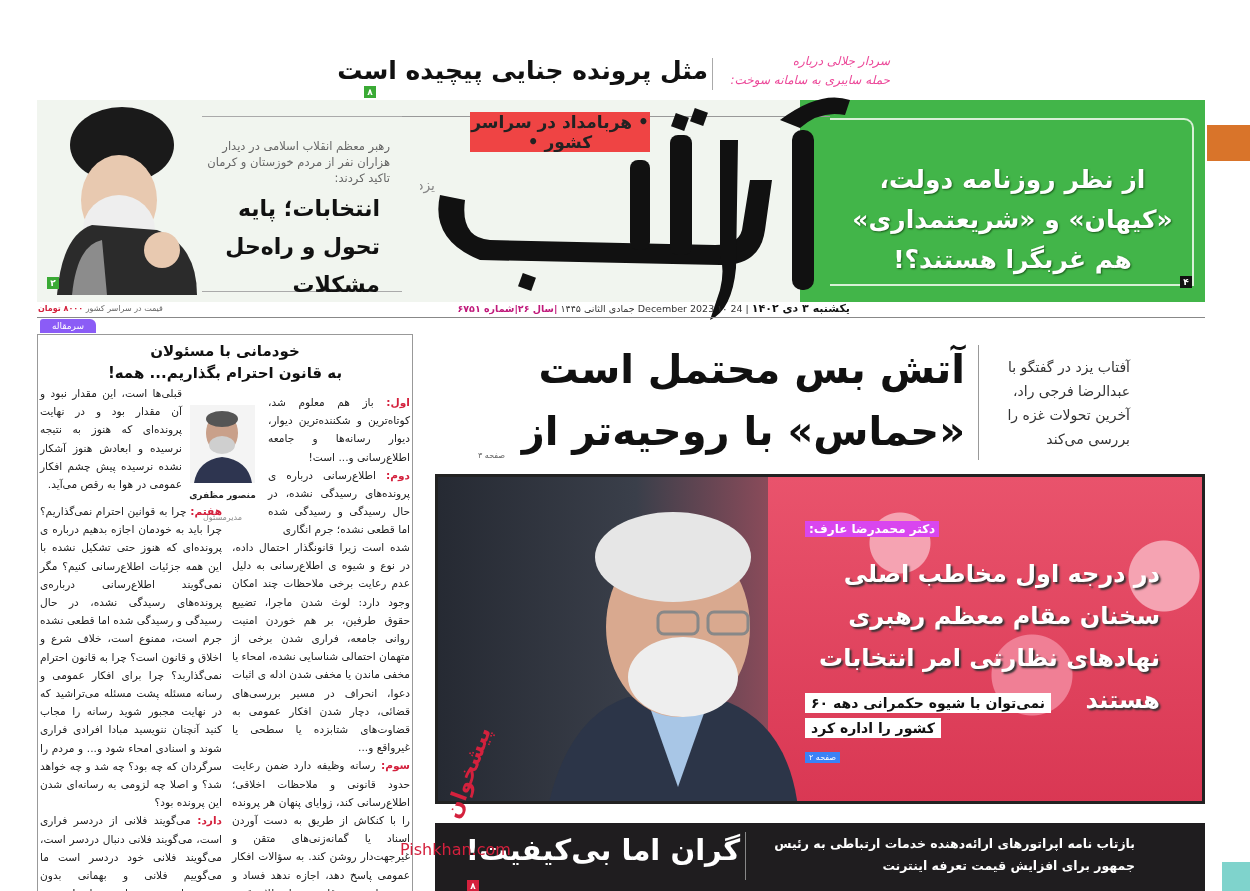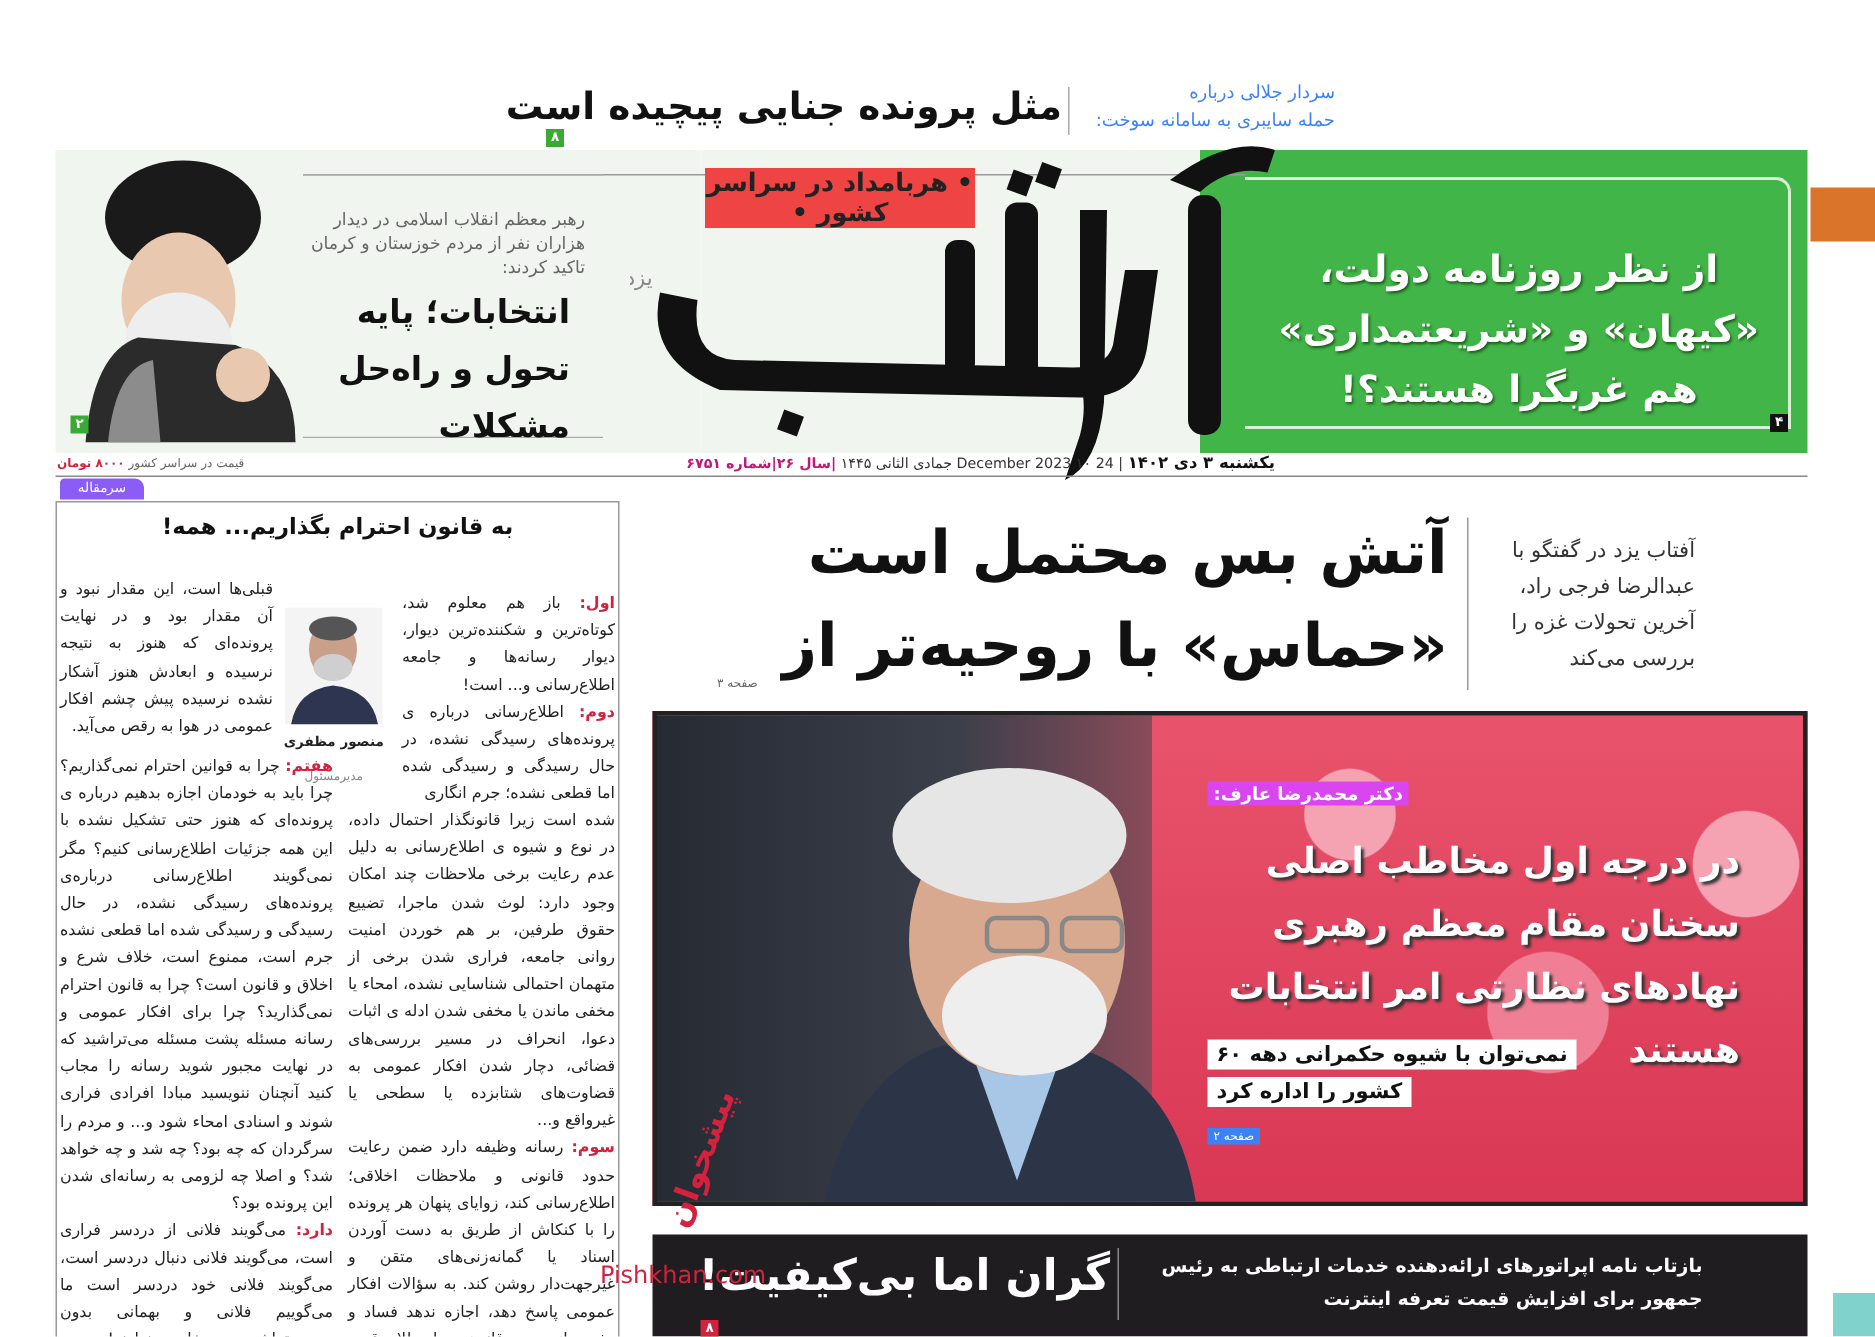--- a/index.html
+++ b/index.html
@@ -6,21 +6,21 @@
   body {
     width: 1250px; height: 891px; overflow: hidden;
     background: #ffffff;
     font-family: "DejaVu Sans", sans-serif;
     position: relative;
     direction: rtl;
   }
   .abs { position: absolute; }
 
   
-  .top-teaser-sub { left: 720px; top: 52px; width: 170px; font-size: 12px; line-height: 19px; color: #3b82f6; text-align: right; }
+  .top-teaser-sub { left: 720px; top: 52px; width: 170px; font-size: 12px; line-height: 19px; color: #ec4899; text-align: right; font-style: italic; }
   .top-teaser-div { left: 712px; top: 58px; width: 1px; height: 32px; background: #aaa; }
   .top-teaser-title { left: 372px; top: 56px; width: 336px; font-size: 25px; font-weight: bold; color: #111; text-align: left; white-space: nowrap; }
   .page-chip { background: #3aaa35; color: #fff; font-size: 9px; width: 12px; height: 12px; line-height: 12px; text-align: center; font-weight: bold; }
   .page-chip.dark { background: #111; }
   .page-chip.red { background: #d4213d; }
 
   
   .band-left { left: 37px; top: 100px; width: 430px; height: 202px; background: #f1f5ef; }
   .band-mid { left: 467px; top: 100px; width: 400px; height: 202px; background: #f1f5ef; }
   .band-green { left: 800px; top: 100px; width: 405px; height: 202px; background: #42b549; }
@@ -154,20 +154,21 @@
 </div>
 <div class="abs price">
   <span>قیمت در سراسر کشور</span>
   <span class="red">۸۰۰۰ تومان</span>
 </div>
 <div class="abs hline"></div>
 
 <div class="abs editorial-tag">سرمقاله</div>
 <div class="abs editorial-box"></div>
 <div class="abs editorial-title">
+  <div>خودمانی با مسئولان</div>
   <div>به قانون احترام بگذاریم... همه!</div>
 </div>
 
 <div class="abs author-photo">
   <svg viewBox="0 0 65 78" width="65" height="78">
     <rect width="65" height="78" fill="#f4f4f4"></rect>
     <ellipse cx="32" cy="28" rx="16" ry="20" fill="#c9a08a"></ellipse>
     <ellipse cx="32" cy="14" rx="16" ry="8" fill="#555"></ellipse>
     <ellipse cx="32" cy="40" rx="13" ry="9" fill="#cfcfcf"></ellipse>
     <path d="M4 78 Q8 55 32 52 Q58 55 62 78 Z" fill="#2e3550"></path>

